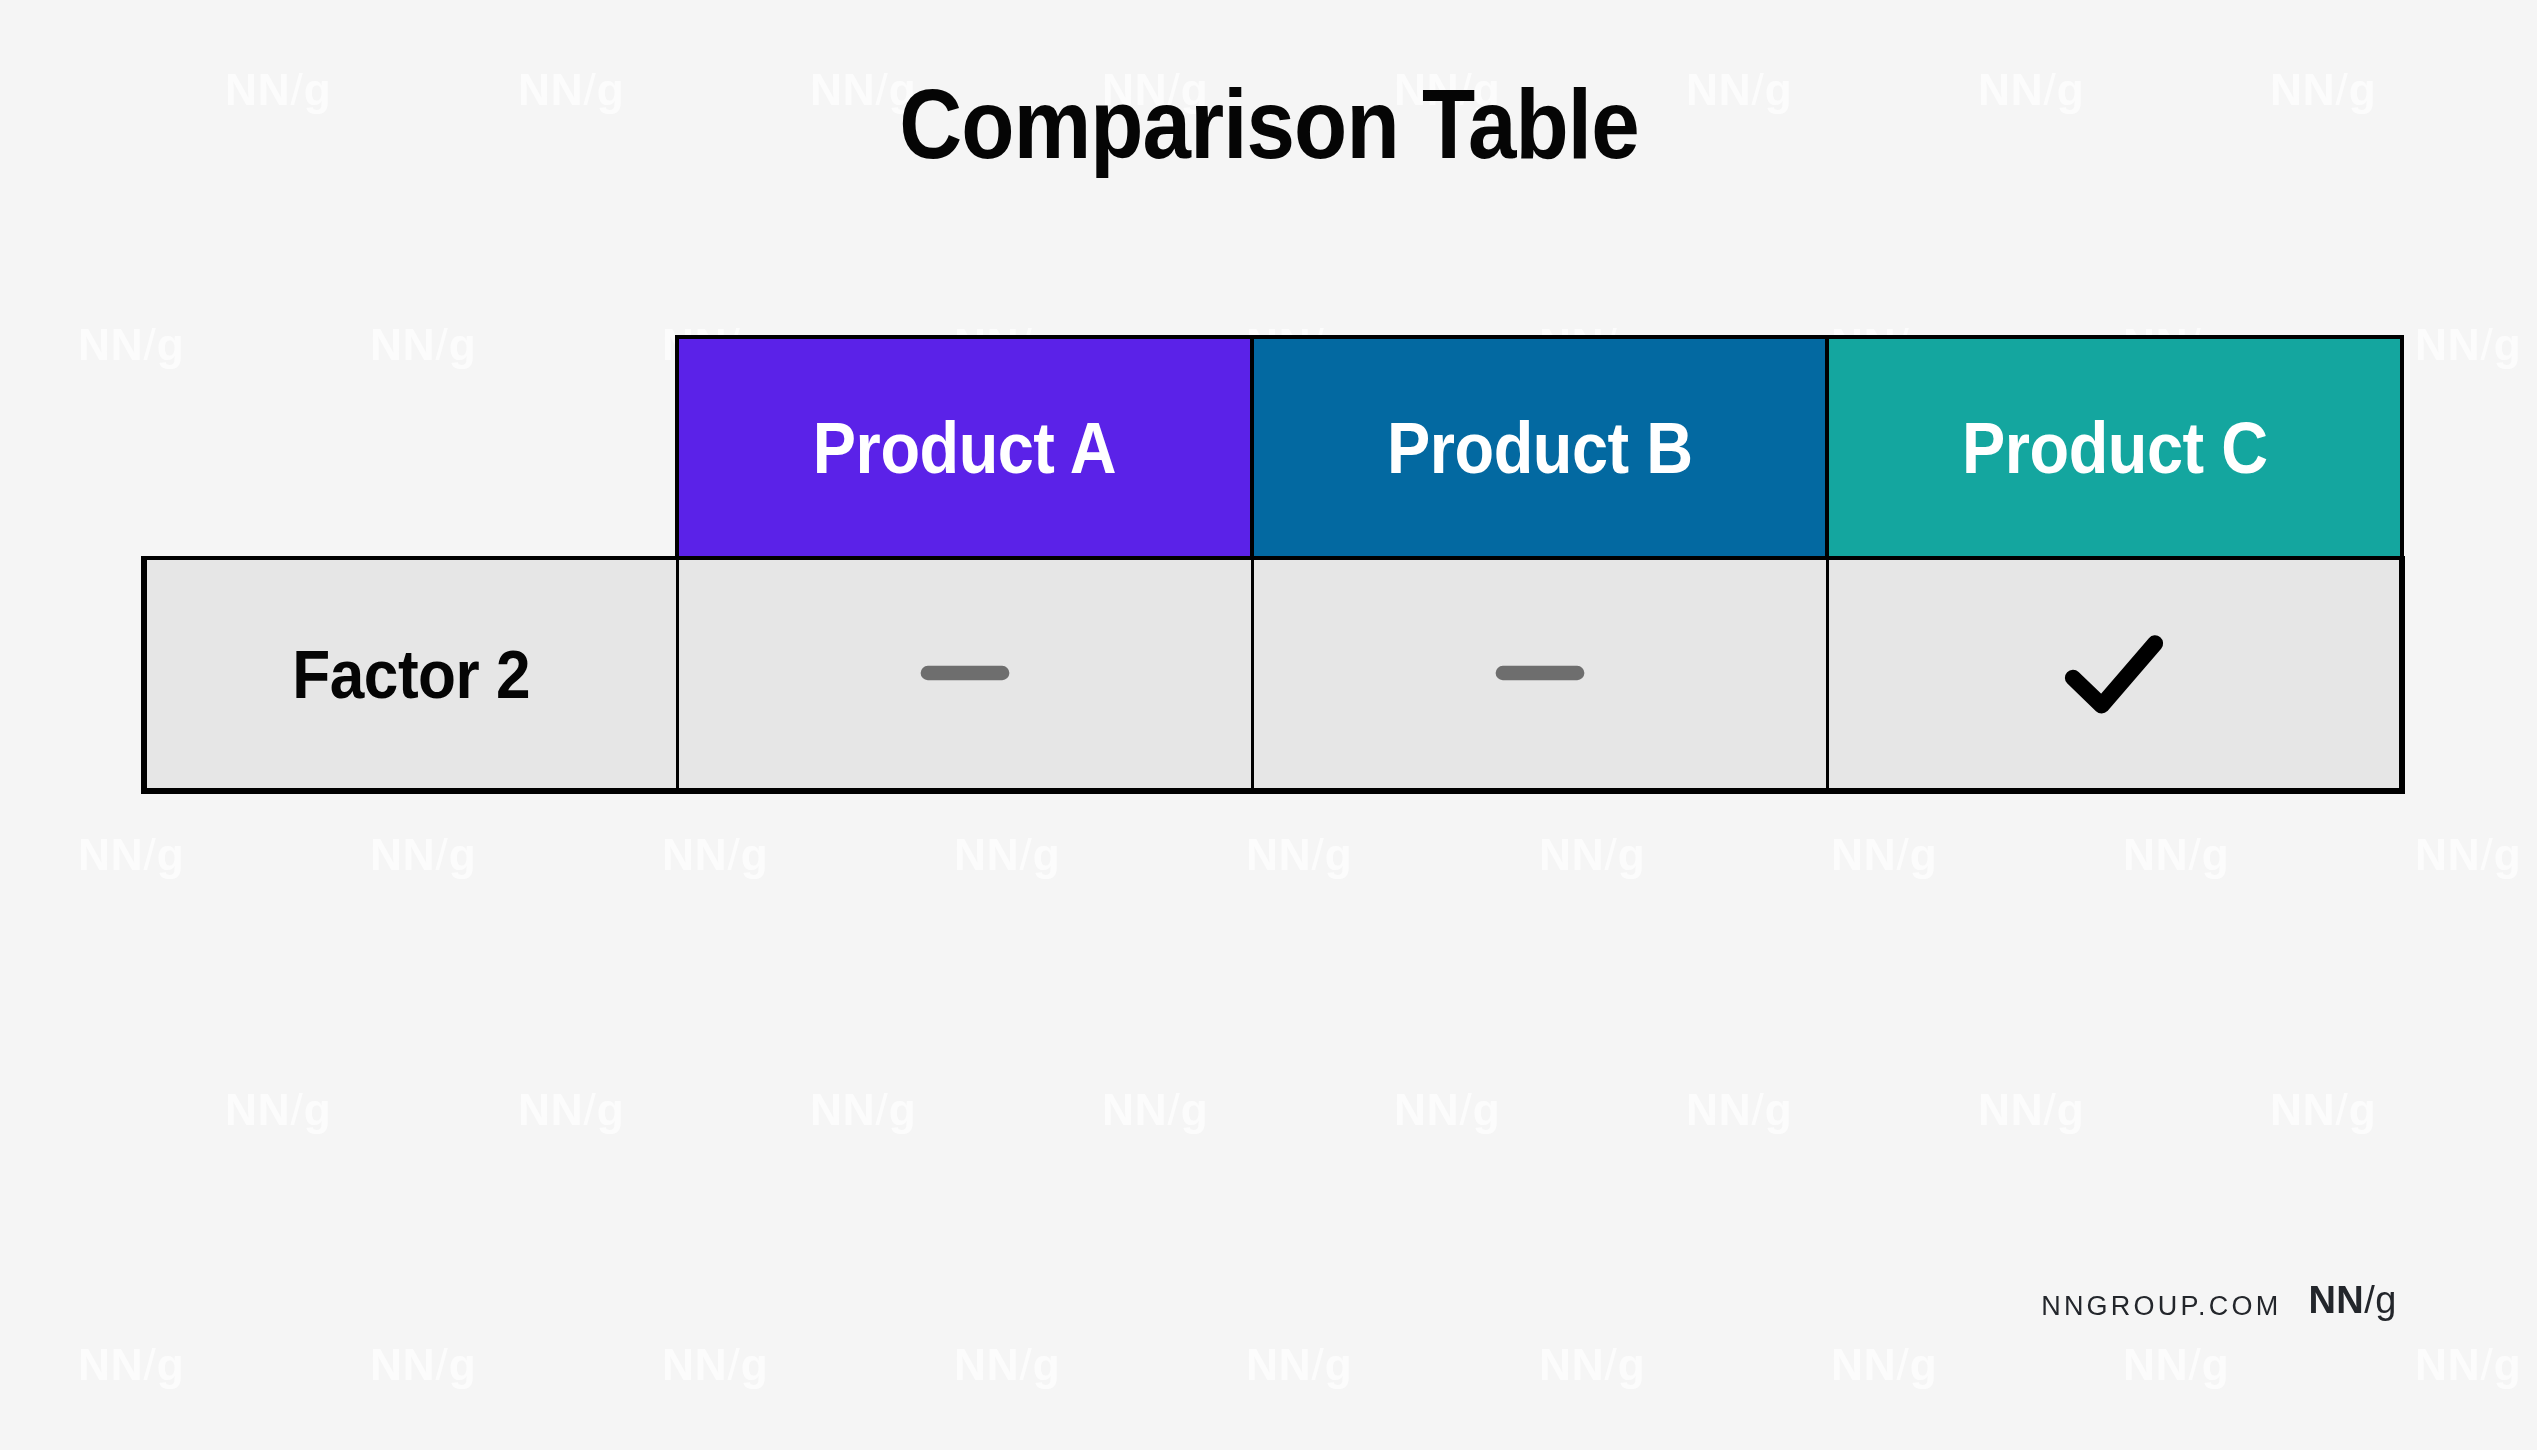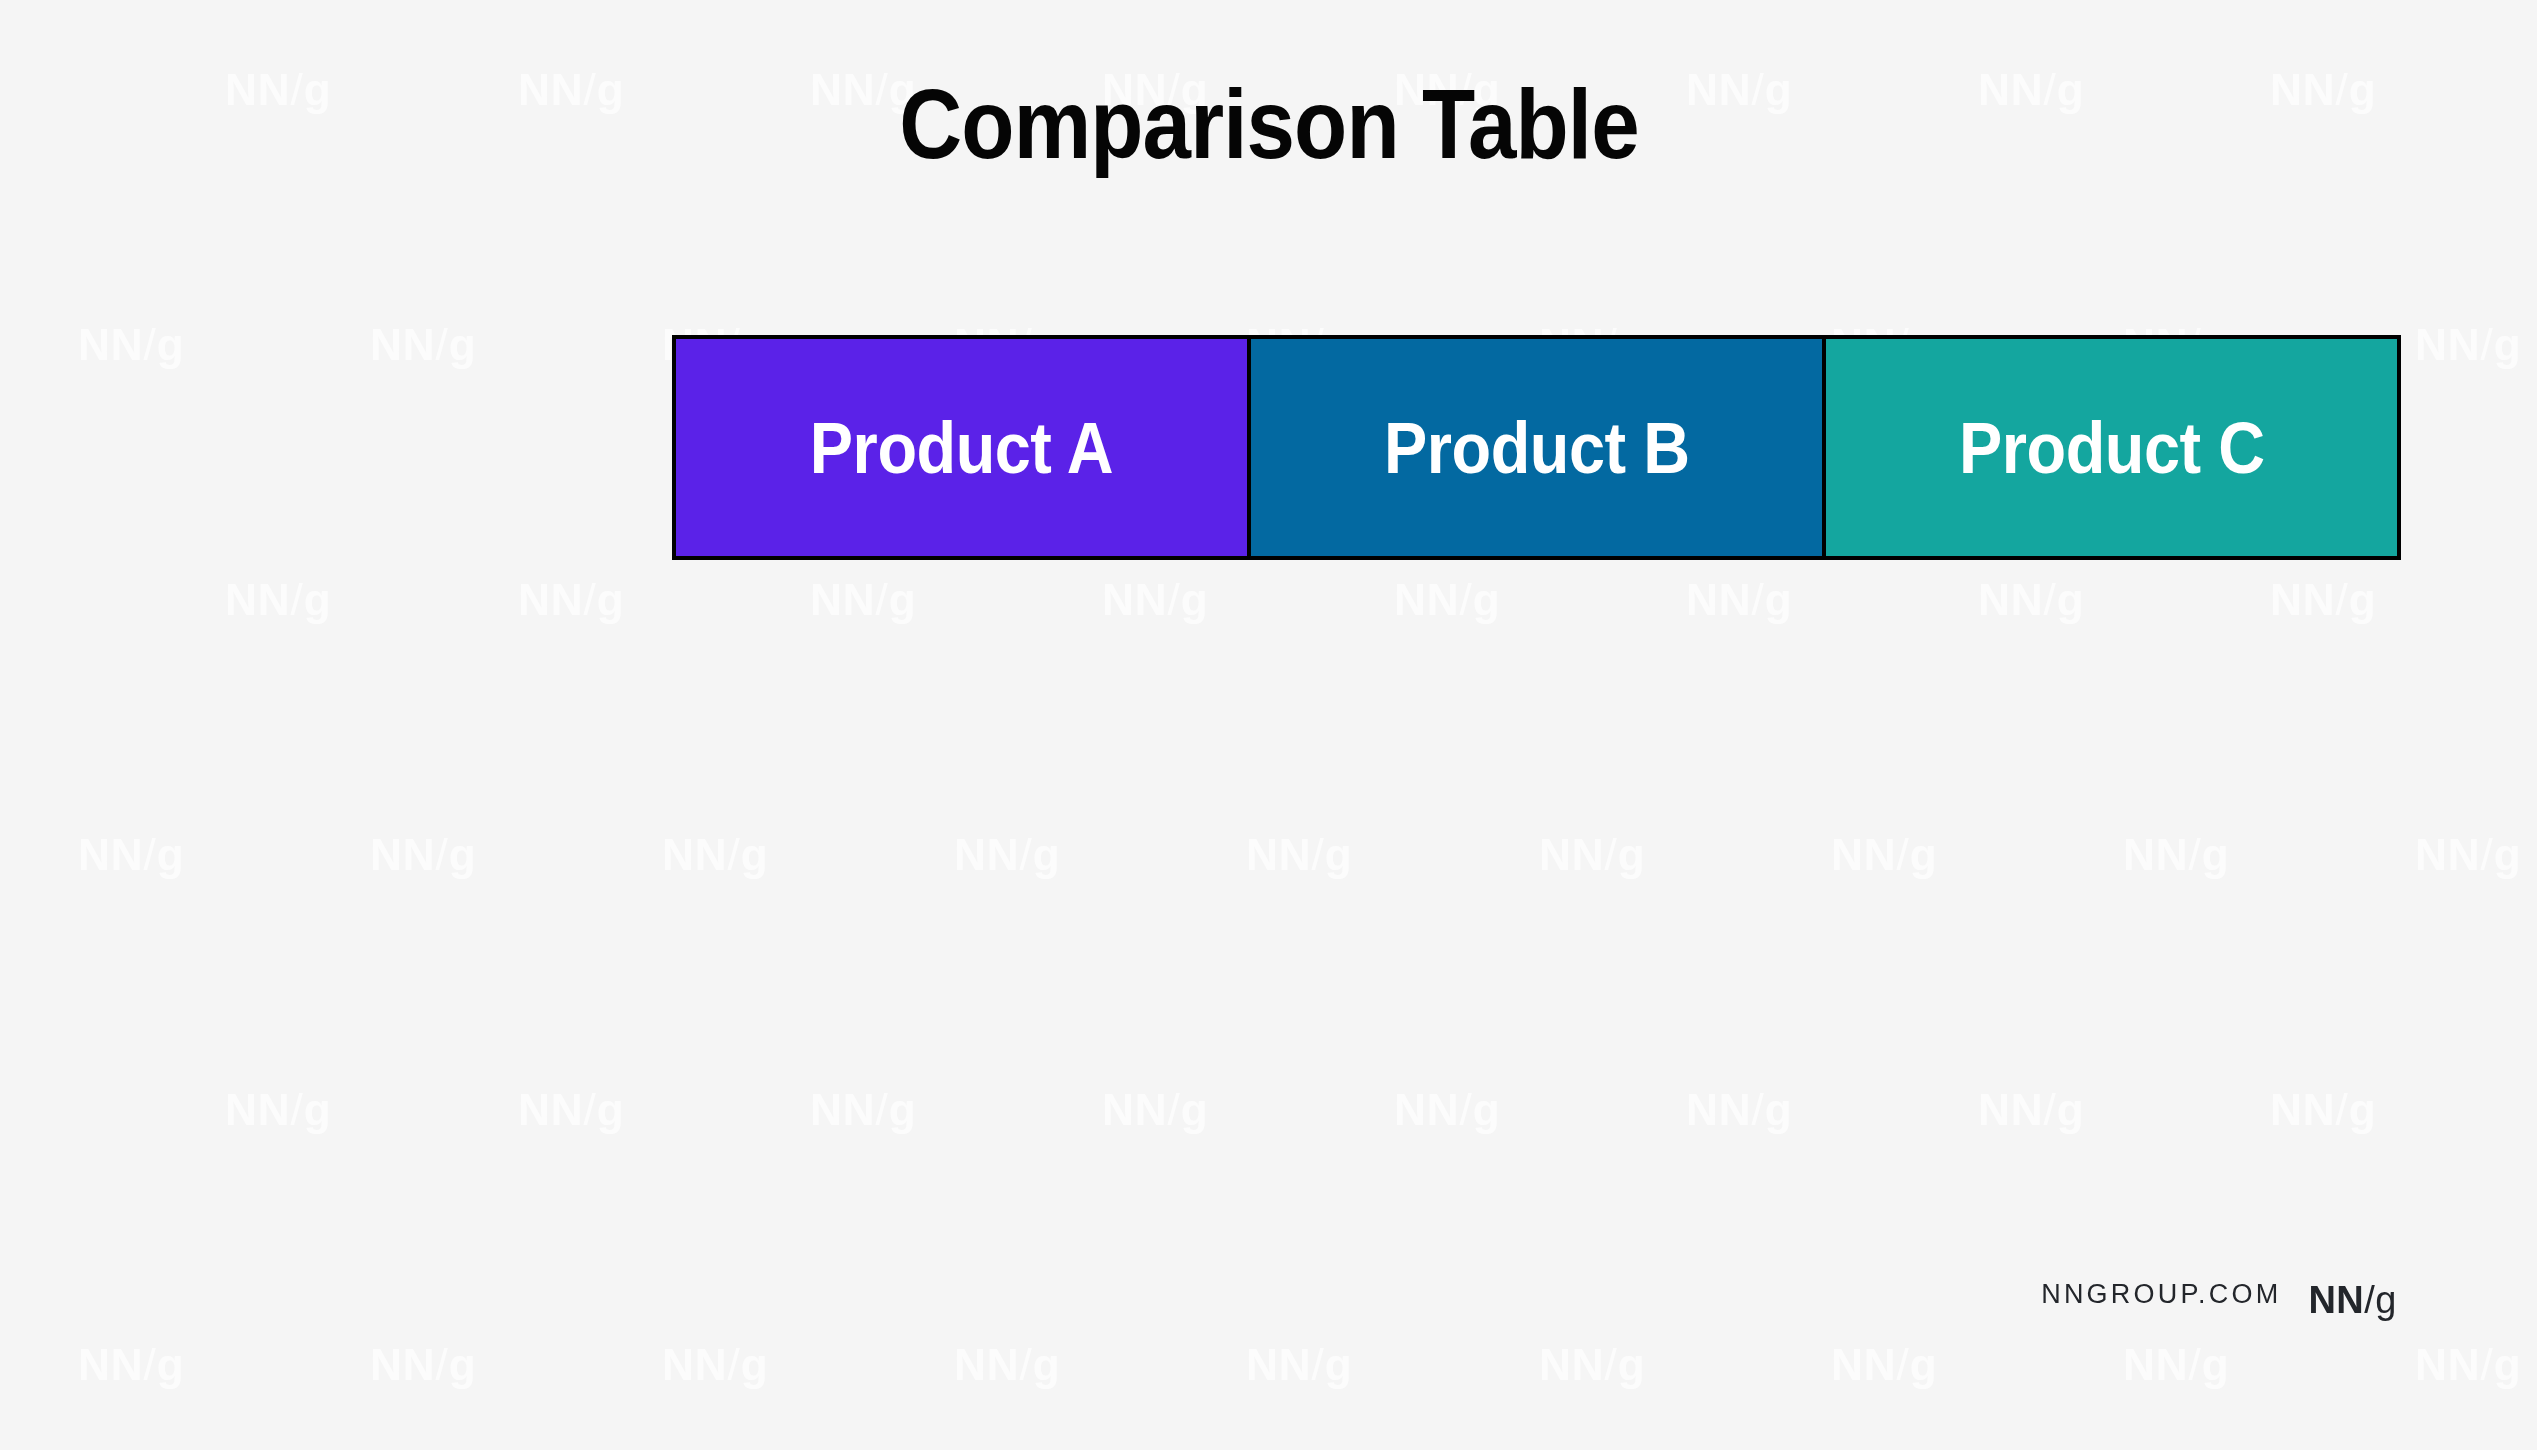--- a/index.html
+++ b/index.html
@@ -144,21 +144,21 @@
     height: 124px;
   }
   .mark-wrap svg { display: block; }
 
   
   #footer {
     position: absolute;
     right: 141px;
     top: 1279px;
     display: flex;
-    align-items: flex-start;
+    align-items: flex-end;
     gap: 27px;
     z-index: 2;
   }
   #footer-url {
     font-family: "Liberation Sans", sans-serif;
     font-size: 27px;
     font-weight: 400;
     letter-spacing: 3.2px;
     color: #23262b;
   }
@@ -252,20 +252,38 @@
         </th>
         <th class="hdr-cell hdr-b" style="background: #0369a1;">
           <span class="hdr-text">Product B</span>
         </th>
         <th class="hdr-cell hdr-c" style="background: rgb(20, 166, 159);">
           <span class="hdr-text">Product C</span>
         </th>
       </tr>
     </thead>
     <tbody id="table-body">
+        <tr class="body-row">
+          <td class="row-label"><span class="lbl-text">Factor 2</span></td>
+          <td class="data-cell"><span class="mark-wrap">
+              <svg width="124" height="124" viewBox="0 0 130 130">
+                <path d="M26 65 L104 65" stroke="#6E6E6E" stroke-width="15" stroke-linecap="round" stroke-linejoin="round" fill="none"></path>
+              </svg>
+            </span></td>
+          <td class="data-cell"><span class="mark-wrap">
+              <svg width="124" height="124" viewBox="0 0 130 130">
+                <path d="M26 65 L104 65" stroke="#6E6E6E" stroke-width="15" stroke-linecap="round" stroke-linejoin="round" fill="none"></path>
+              </svg>
+            </span></td>
+          <td class="data-cell"><span class="mark-wrap">
+              <svg width="124" height="124" viewBox="0 0 130 130">
+                <path d="M22 70 L52 99 L108 34" stroke="#000000" stroke-width="17" stroke-linecap="round" stroke-linejoin="round" fill="none"></path>
+              </svg>
+            </span></td>
+        </tr>
       </tbody>
   </table>
 
   <div id="footer">
     <span id="footer-url">NNGROUP.COM</span>
     <span id="footer-logo">
       <span class="logo-nn">NN</span><span class="logo-slash">/</span><span class="logo-g">g</span>
     </span>
   </div>
 

